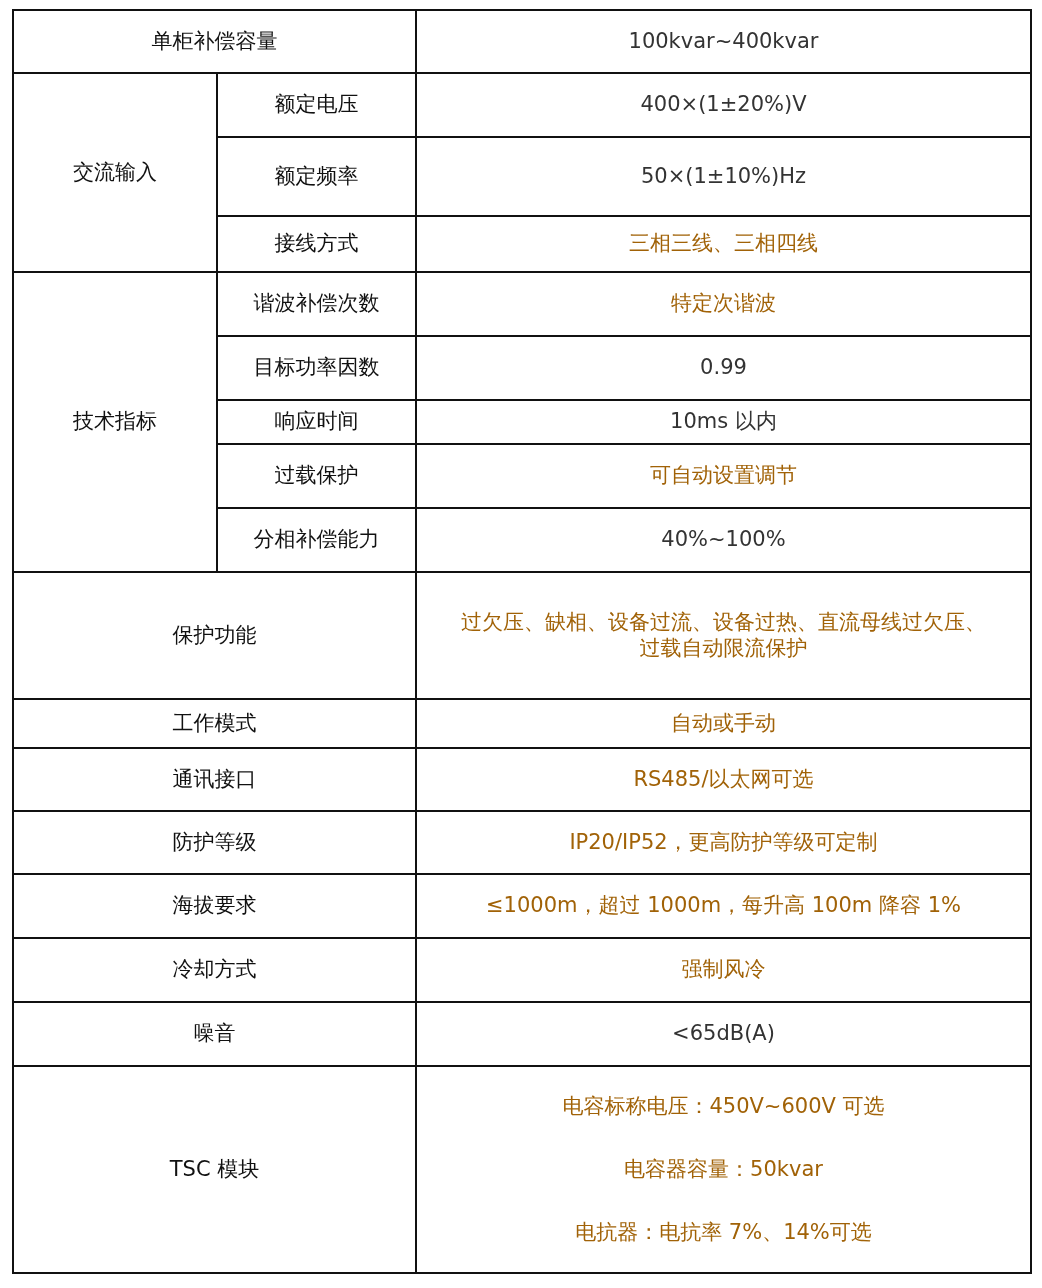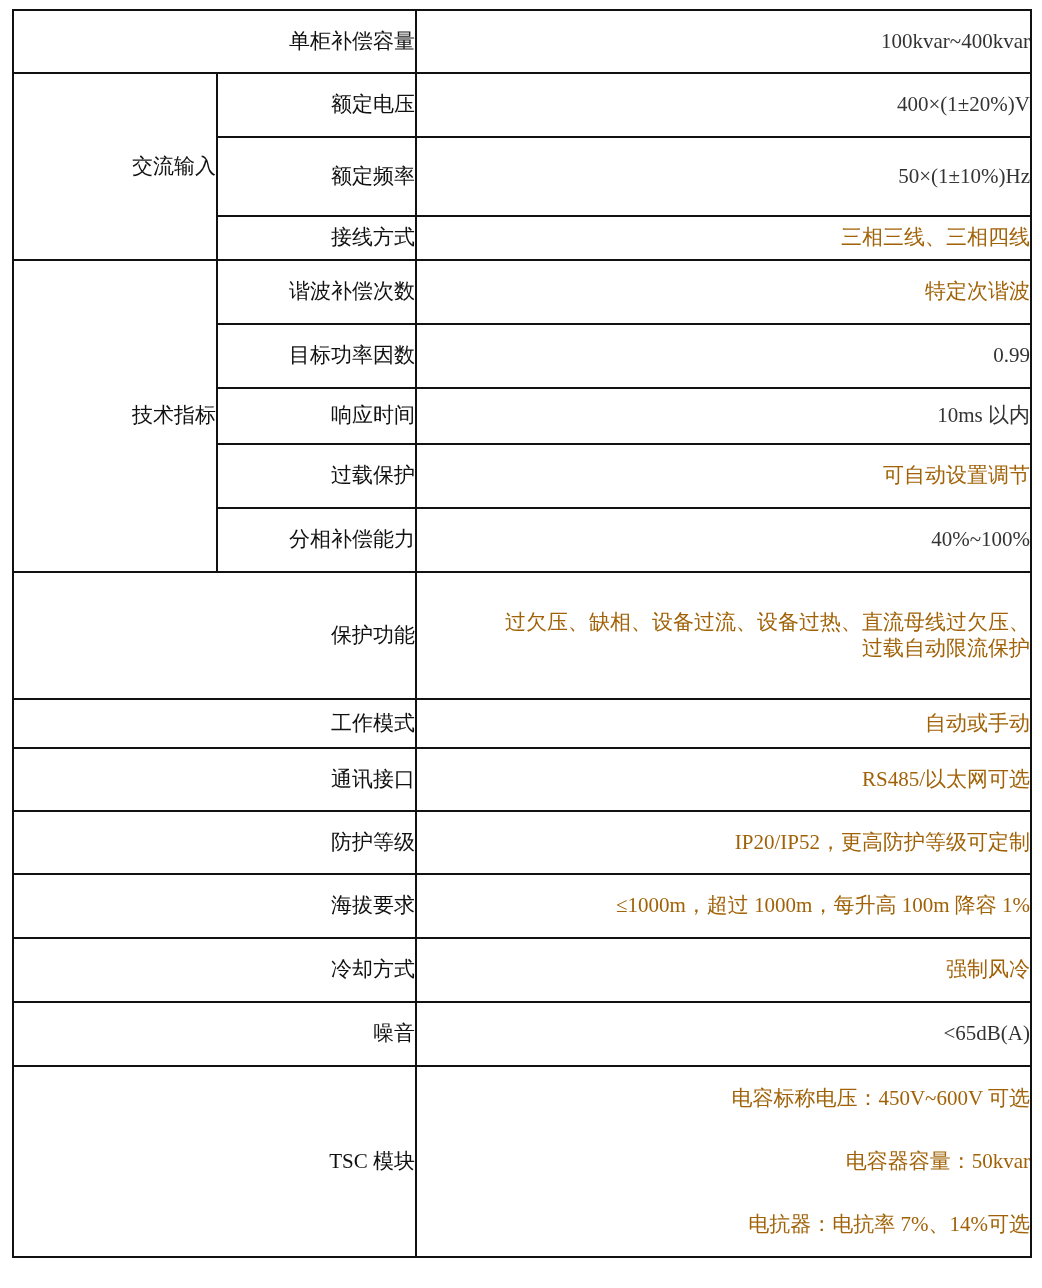--- a/index.html
+++ b/index.html
@@ -1,21 +1,21 @@
 <!DOCTYPE html>
 <html><head>
 <meta charset="utf-8">
 <style>
   html, body { margin:0; padding:0; background:#ffffff; }
   body { width:1042px; height:1288px; position:relative; overflow:hidden;
          font-family:"DejaVu Sans","Liberation Sans",sans-serif; color:#111; }
   table.spec { position:absolute; left:12px; top:9px; width:1018px;
          border-collapse:collapse; table-layout:fixed; }
-  table.spec td { border:2.5px solid #111; text-align:right; vertical-align:middle;
-         padding:0; font-size:21px; line-height:1.2;font-family:Liberation Serif, serif; }
+  table.spec td { border:2.5px solid #111; text-align:center; vertical-align:middle;
+         padding:8px; font-size:21px; line-height:1.2; }
   col.c1 { width:204px; } col.c2 { width:199px; } col.c3 { width:615px; }
   td.val { color:#a16207; }
   td.num { font-size:19px; color:#333;margin-left:13px; }
   td.left { text-align:left; padding-left:14px; line-height:64px; }
   .line { display:block; line-height:63px; }
 </style>
 </head>
 <body>
 
 <table class="spec">
@@ -31,34 +31,34 @@
   </tr>
   <tr style="height:64px">
     <td rowspan="3">交流输入</td>
     <td>额定电压</td>
     <td class="num">400×(1±20%)V</td>
   </tr>
   <tr style="height:79px">
     <td>额定频率</td>
     <td class="num">50×(1±10%)Hz</td>
   </tr>
-  <tr style="height:44px">
+  <tr style="height:56px">
     <td>接线方式</td>
     <td class="val">三相三线、三相四线</td>
   </tr>
   <tr style="height:64px">
     <td rowspan="5">技术指标</td>
     <td>谐波补偿次数</td>
     <td class="val">特定次谐波</td>
   </tr>
   <tr style="height:64px">
     <td>目标功率因数</td>
     <td class="num">0.99</td>
   </tr>
-  <tr style="height:56px">
+  <tr style="height:44px">
     <td>响应时间</td>
     <td class="num">10ms 以内</td>
   </tr>
   <tr style="height:64px">
     <td>过载保护</td>
     <td class="val">可自动设置调节</td>
   </tr>
   <tr style="height:64px">
     <td>分相补偿能力</td>
     <td class="num">40%~100%</td>

